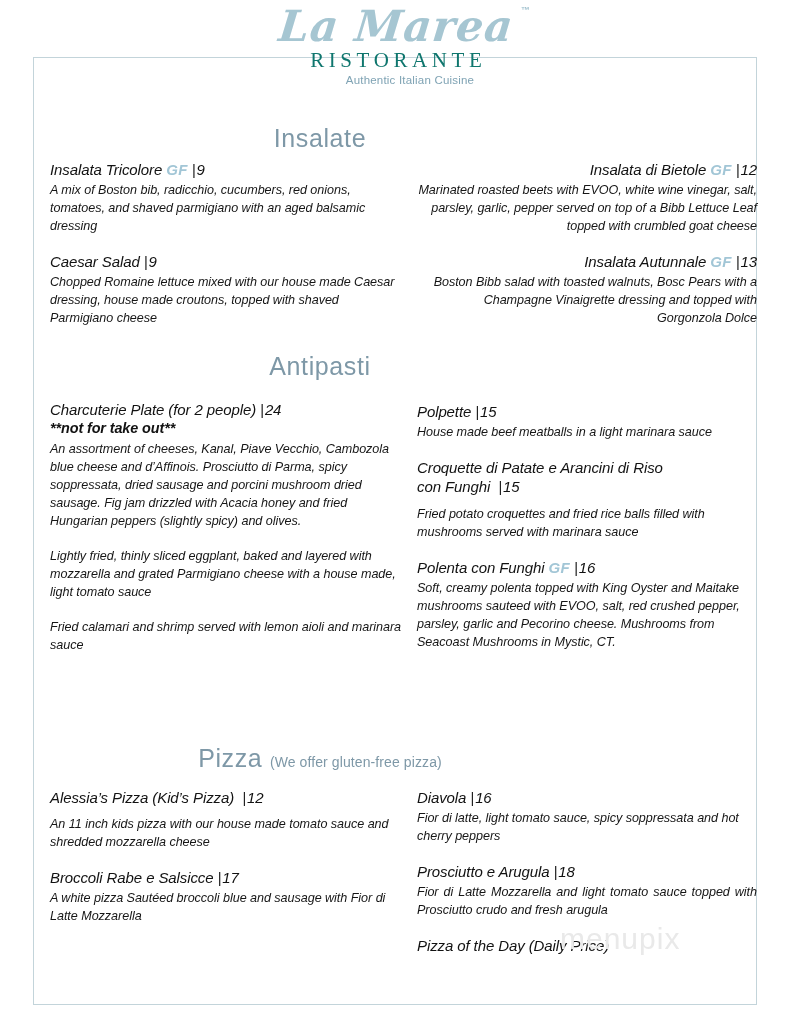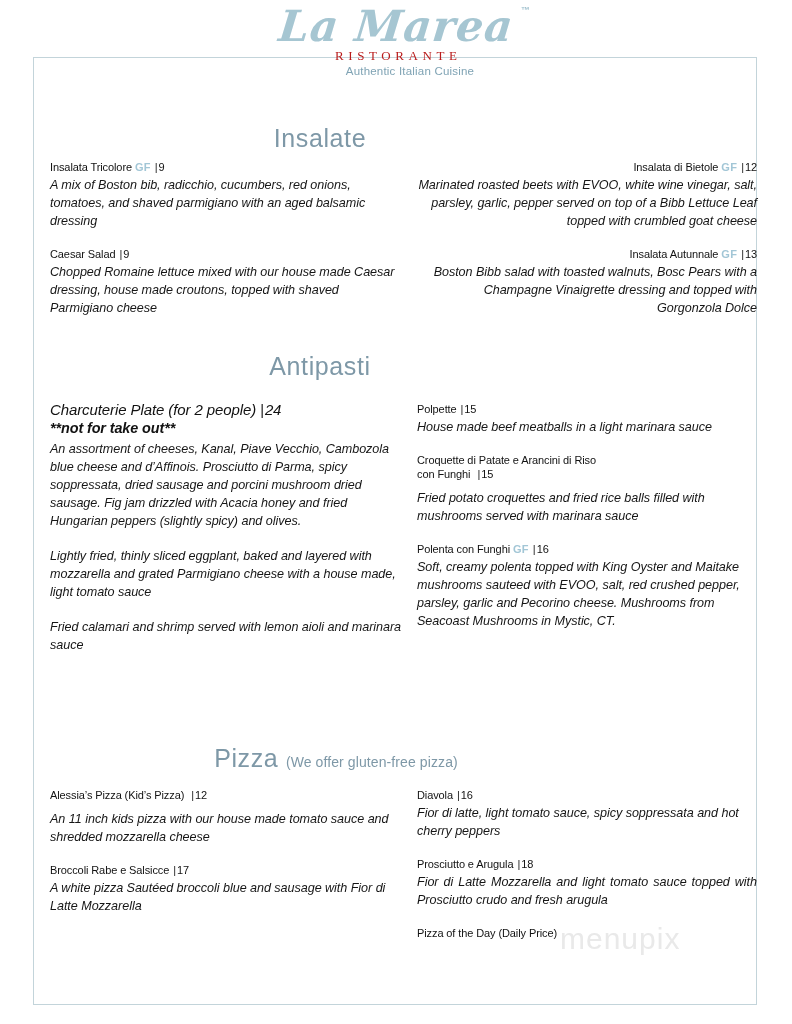--- a/index.html
+++ b/index.html
@@ -59,23 +59,23 @@
     font-style: normal;
     font-weight: 700;
     font-size: 9px;
     letter-spacing: 0;
     color: #9dbfcd;
     transform: skewX(6deg);
   }
   .logo-ristorante {
     margin-top: -1px;
     font-family: "Liberation Serif", serif;
-    font-size: 13px;
+    font-size: 21px;
     letter-spacing: 4.6px;
-    color: #b91c1c;
+    color: #0f766e;
     text-indent: 4.6px;
   }
   .logo-tagline {
     margin-top: 1px;
     padding-left: 28px;
     font-family: "Liberation Sans", sans-serif;
     font-size: 11.5px;
     letter-spacing: 0.2px;
     color: #7fa3b4;
   }
@@ -104,26 +104,27 @@
     box-sizing: border-box;
   }
   .col-left  { left: 50px;  width: 352px; }
   .col-right { left: 417px; width: 340px; }
 
   .item { margin-bottom: 11px; }
   .item:last-child { margin-bottom: 0; }
 
   .item-name {
     font-family: "Liberation Sans", sans-serif;
-    font-size: 11px;
+    font-size: 15px;
     font-weight: 400;
     color: #121212;
     line-height: 1.28;
     letter-spacing: -0.1px;
     margin: 0 0 2px 0;
+    font-style: italic;
   }
   .item-name.italic {
     font-style: italic;
     font-size: 15px;
   }
   .item-name .gf {
     color: #a2c6d6;
     font-weight: 600;
     letter-spacing: 0.3px;
   }
@@ -254,21 +255,21 @@
   </div>
   <div class="item">
     <p class="item-name">
       <span>Polenta con Funghi</span>
       <span class="gf">GF</span><span class="sep">|</span><span class="price">16</span>
     </p>
     <p class="item-desc">Soft, creamy polenta topped with King Oyster and Maitake mushrooms sauteed with EVOO, salt, red crushed pepper, parsley, garlic and Pecorino cheese. Mushrooms from Seacoast Mushrooms in Mystic, CT.</p>
   </div>
 </div>
 
-<div class="section-head" style="top:744px;padding-left:16px;">
+<div class="section-head" style="top:744px;">
   <span>Pizza</span>
   <span class="note">(We offer gluten-free pizza)</span>
 </div>
 
 <div class="col col-left" style="top:788px;">
   <div class="item gap-lg">
     <p class="item-name">
       <span>Alessia’s Pizza (Kid’s Pizza)</span>
       <span class="sep">|</span><span class="price">12</span>
     </p>

